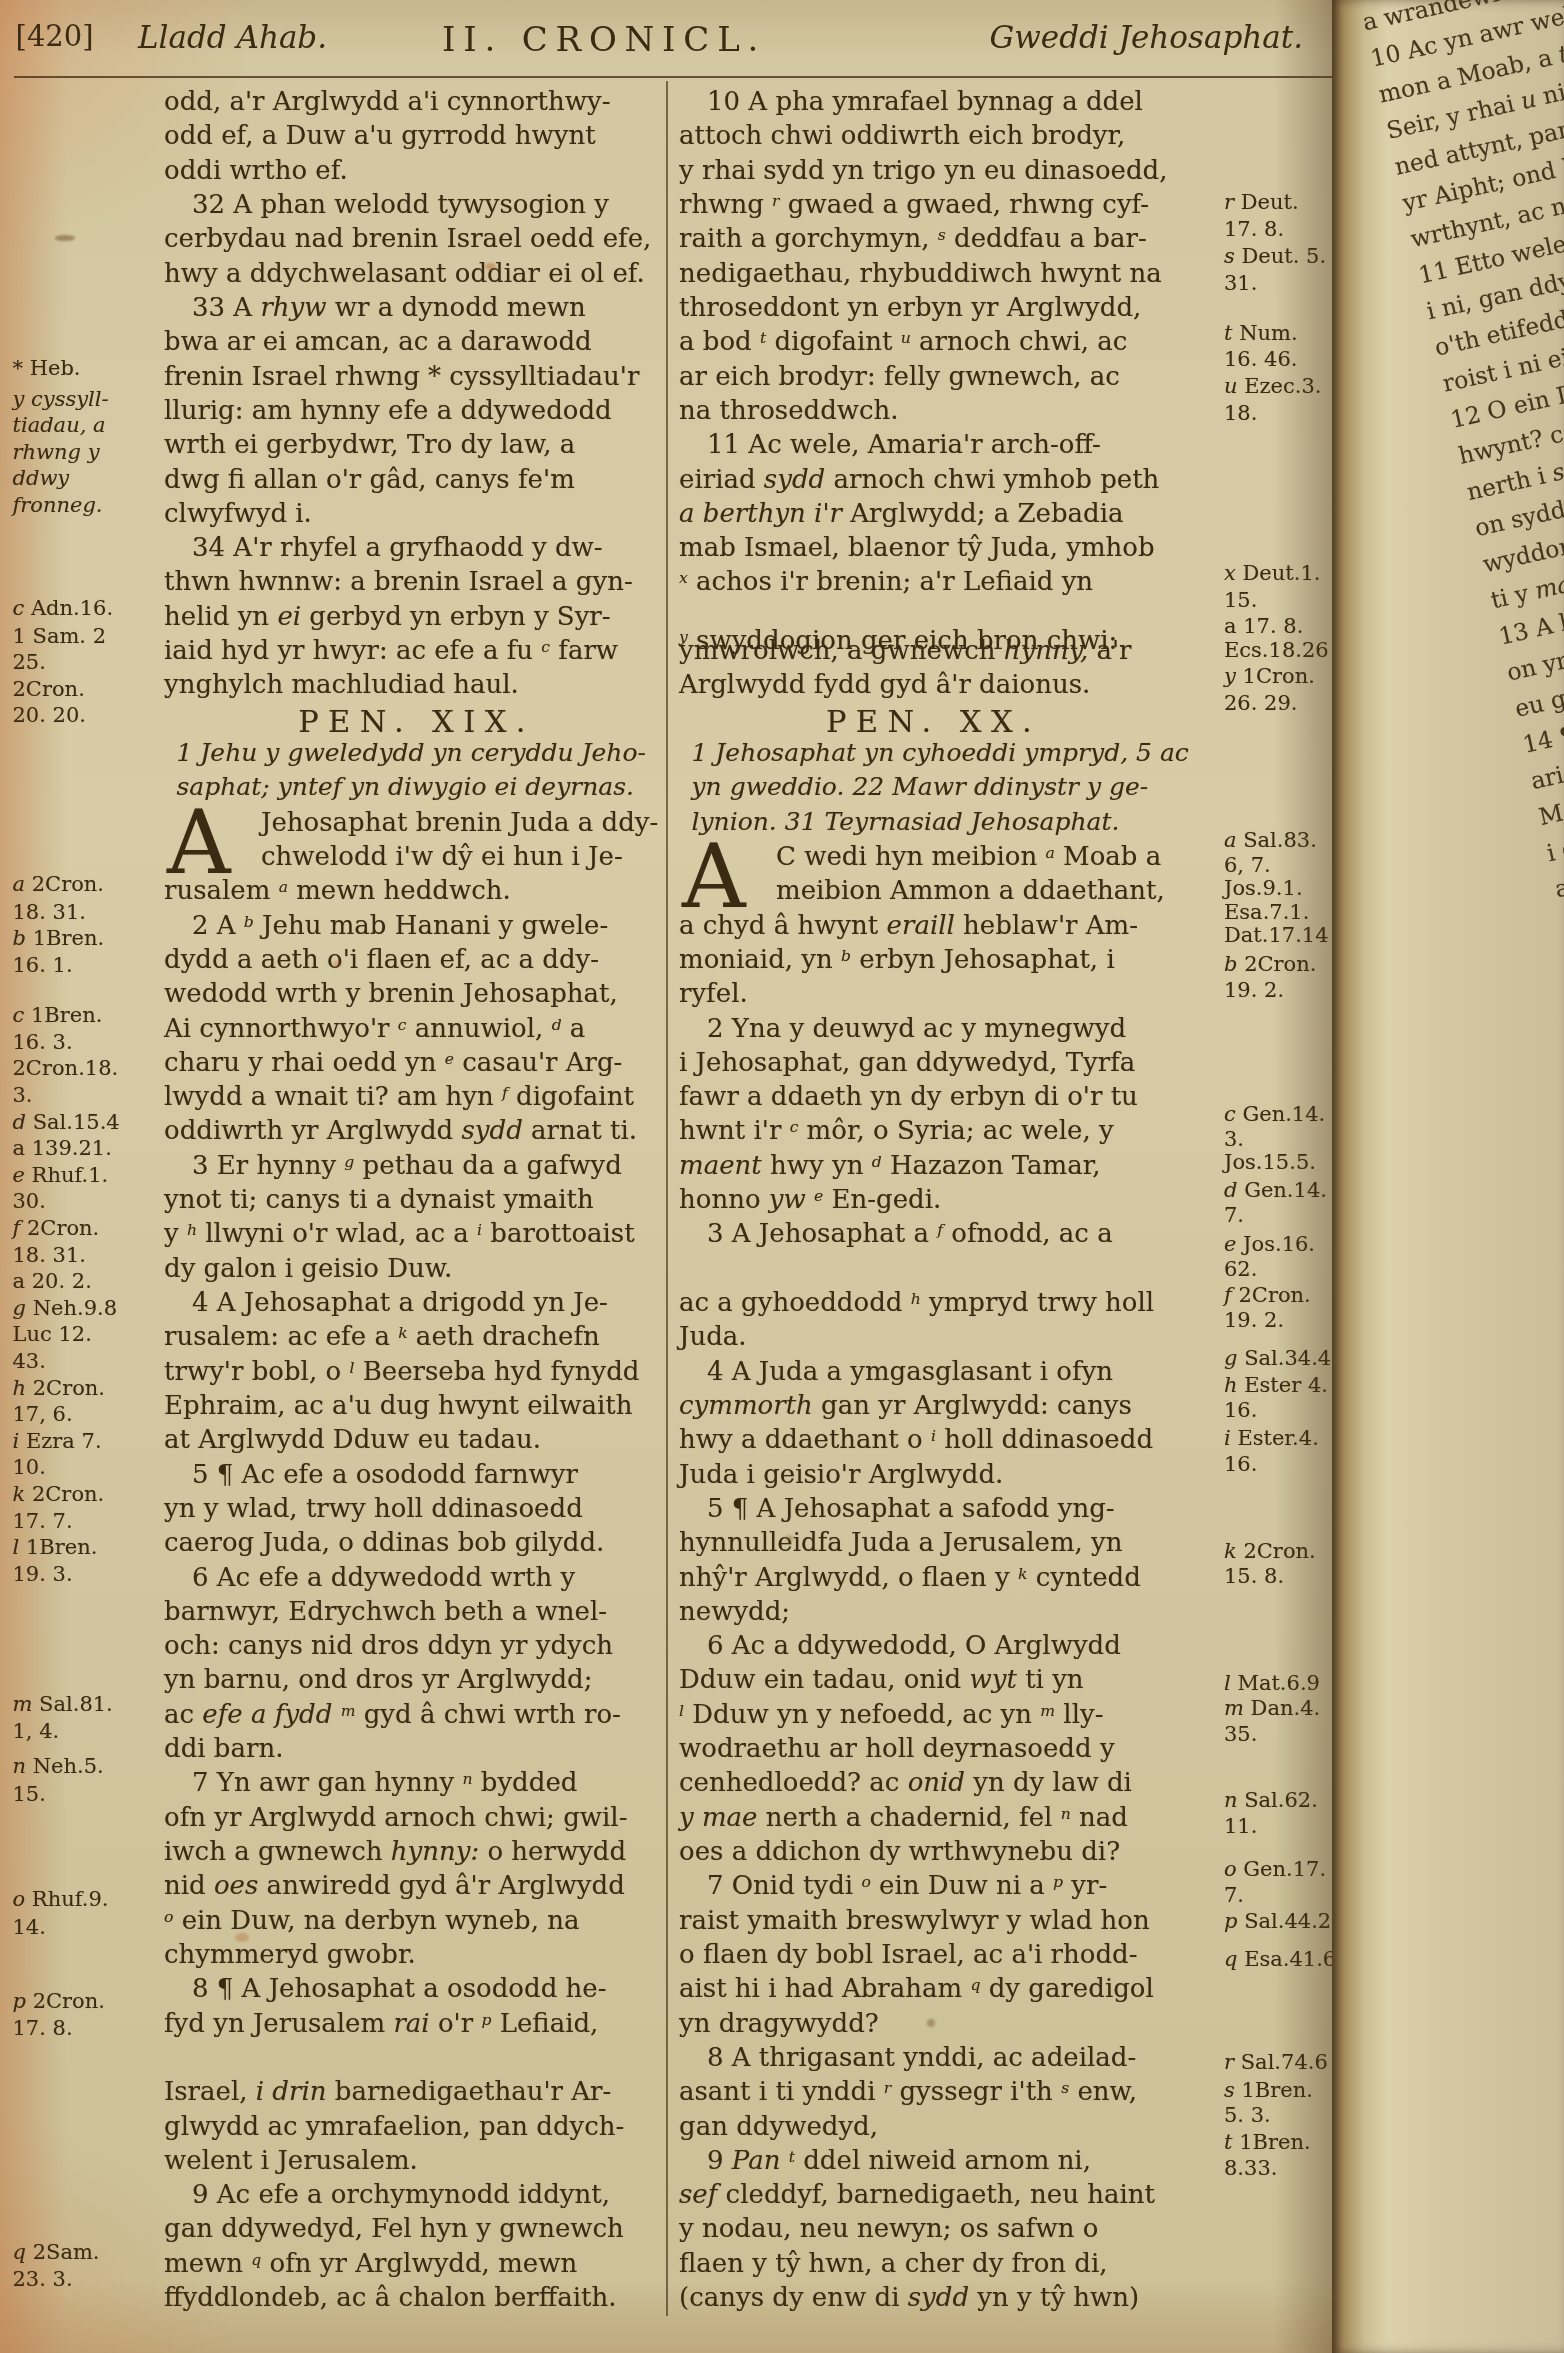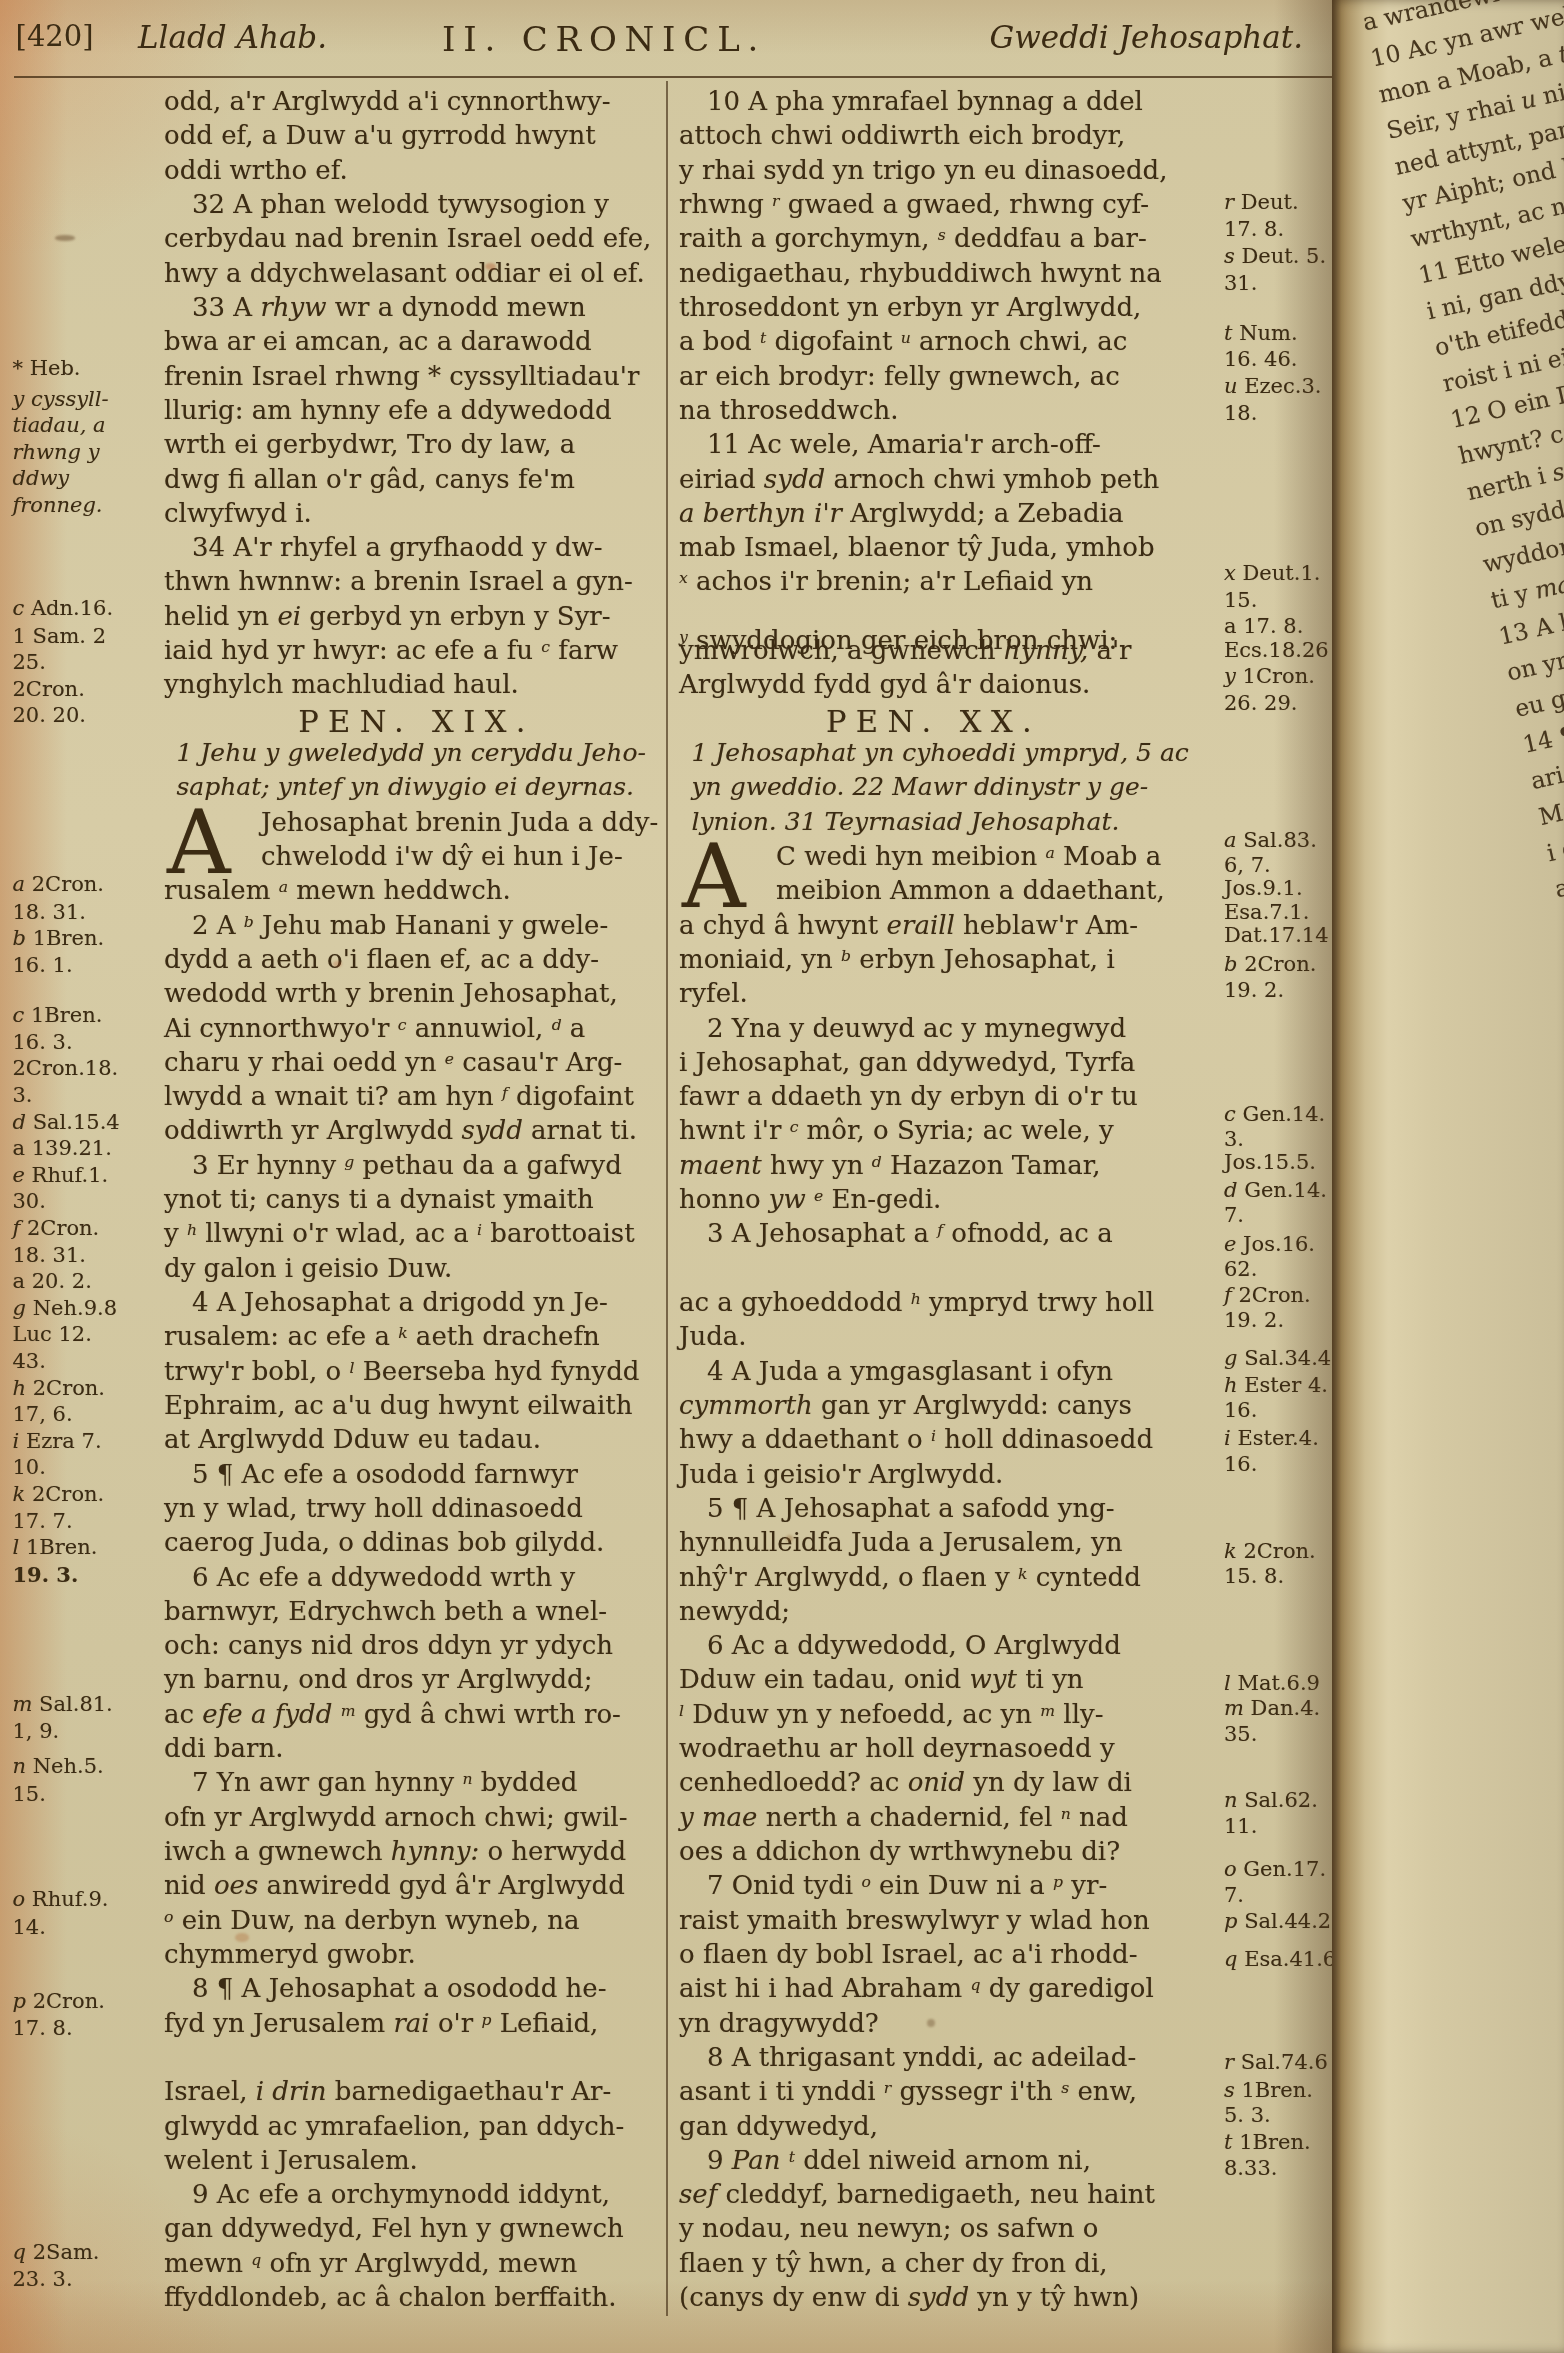--- a/index.html
+++ b/index.html
@@ -101,23 +101,23 @@
       <div class="note" style="top: 1296px;"><em>g</em> Neh.9.8</div>
       <div class="note" style="top: 1322px;">Luc 12.</div>
       <div class="note" style="top: 1349px;">43.</div>
       <div class="note" style="top: 1376px;"><em>h</em> 2Cron.</div>
       <div class="note" style="top: 1402px;">17, 6.</div>
       <div class="note" style="top: 1429px;"><em>i</em> Ezra 7.</div>
       <div class="note" style="top: 1455px;">10.</div>
       <div class="note" style="top: 1482px;"><em>k</em> 2Cron.</div>
       <div class="note" style="top: 1509px;">17. 7.</div>
       <div class="note" style="top: 1535px;"><em>l</em> 1Bren.</div>
-      <div class="note" style="top: 1562px; font-weight: bold;">19. 3.</div>
+      <div class="note" style="top: 1562px;">19. 3.</div>
       <div class="note" style="top: 1692px;"><em>m</em> Sal.81.</div>
-      <div class="note" style="top: 1719px;">1, 9.</div>
+      <div class="note" style="top: 1719px;">1, 4.</div>
       <div class="note" style="top: 1754px;"><em>n</em> Neh.5.</div>
       <div class="note" style="top: 1782px;">15.</div>
       <div class="note" style="top: 1887px;"><em>o</em> Rhuf.9.</div>
       <div class="note" style="top: 1915px;">14.</div>
       <div class="note" style="top: 1989px;"><em>p</em> 2Cron.</div>
       <div class="note" style="top: 2016px;">17. 8.</div>
       <div class="note" style="top: 2240px;"><em>q</em> 2Sam.</div>
       <div class="note" style="top: 2267px;">23. 3.</div>
     </div>
   <div id="lcol" class="col">

